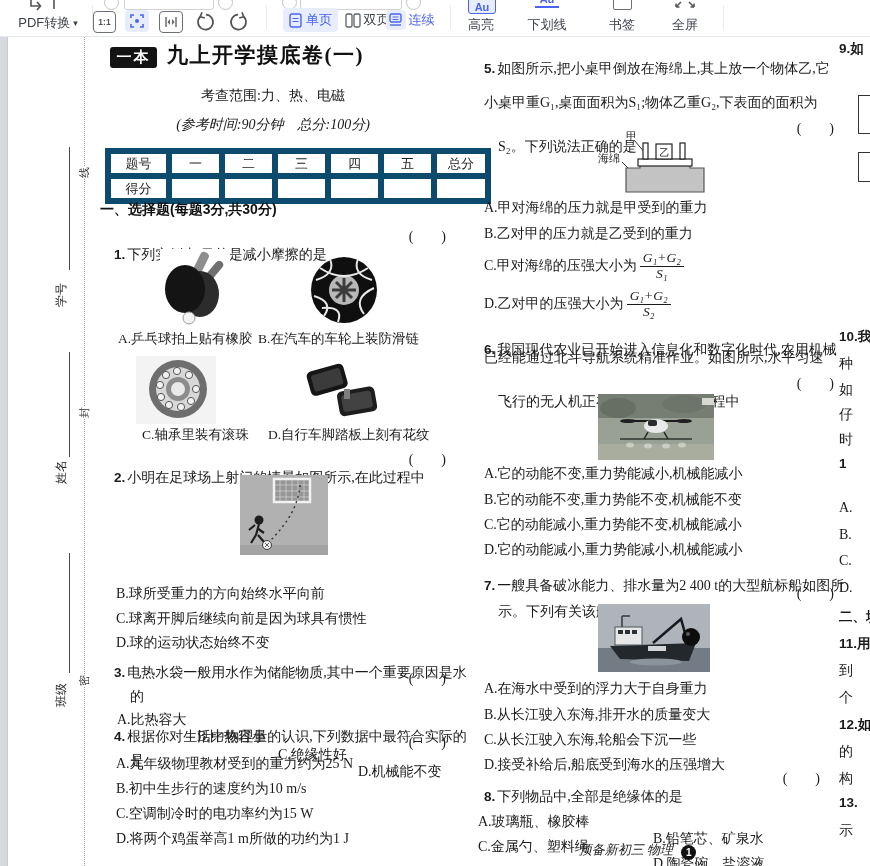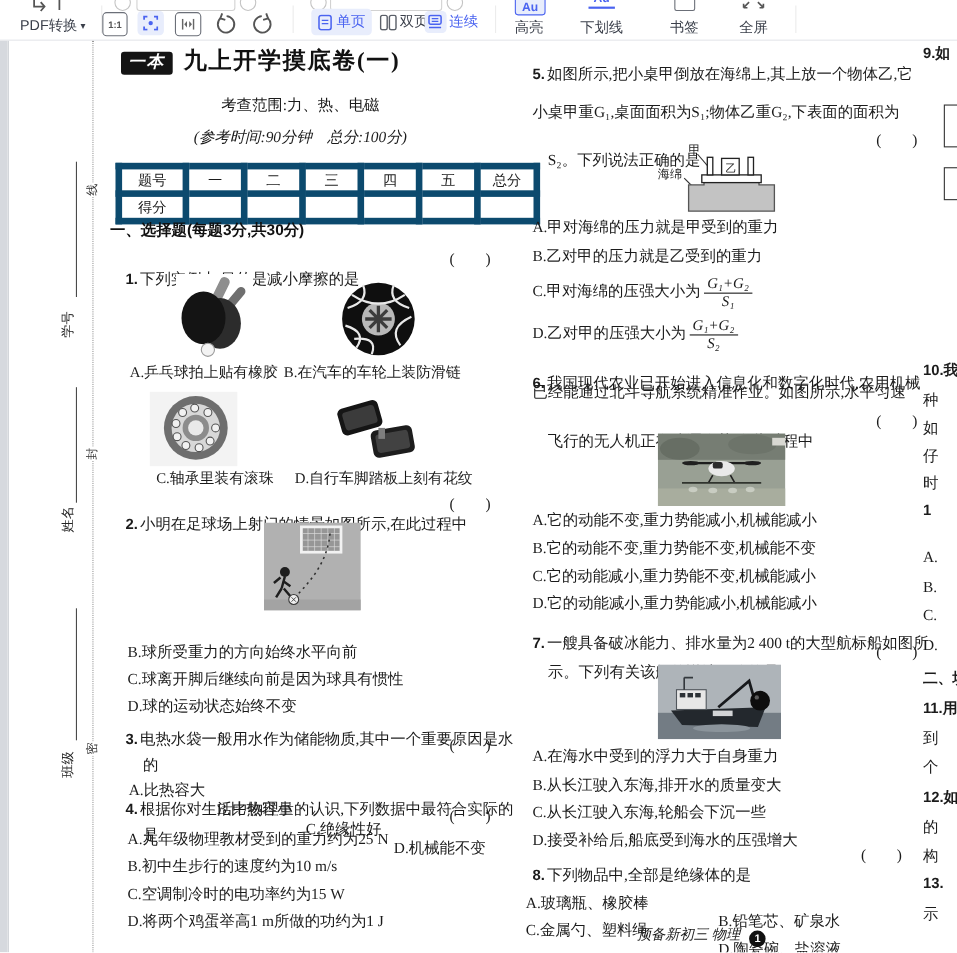--- a/index.html
+++ b/index.html
@@ -25,21 +25,21 @@
   .stacklbl{position:absolute;left:0;right:0;top:16px;text-align:center;font-size:13px;color:#3a3f4a;}
   
   .lstrip{position:absolute;left:0;top:36px;width:7px;bottom:0;background:#d6d9de;}
   .paper{position:absolute;left:7px;top:36px;right:0;bottom:0;background:#fff;border-left:1px solid #c9ccd1;}
   .t{position:absolute;white-space:pre;font-family:"Liberation Serif","DejaVu Serif",serif;
      font-size:14px;color:#1b1b1b;line-height:1.25;}
   .qnum{font-weight:700;font-family:"Liberation Sans","DejaVu Sans",sans-serif;font-size:13.5px;padding-right:2px;}
   .bracket{position:absolute;right:2px;top:0;}
   .cap{font-size:13.5px;}
   .brand{position:absolute;left:110px;top:47px;width:47px;height:21px;background:#141414;border-radius:3px;
-         color:#fff;font-family:"Liberation Serif",serif;font-style:italic;font-weight:700;font-size:15px;
+         color:#fff;font-family:"Liberation Serif",serif;font-weight:700;font-size:15px;
          line-height:21px;text-align:center;letter-spacing:2px;}
   .title{position:absolute;left:167px;top:41px;font-family:"Liberation Serif",serif;font-weight:700;
          font-size:21px;letter-spacing:1.5px;color:#111;white-space:pre;}
   .centerline{position:absolute;left:100px;width:346px;text-align:center;font-family:"Liberation Serif",serif;color:#1b1b1b;}
   .score{position:absolute;left:105px;top:148px;border-collapse:collapse;border:2px solid #1a1a1a;}
   .score td{border:6px solid #0c4a6e;height:19px;text-align:center;font-family:"Liberation Serif",serif;
             font-size:13px;color:#1b1b1b;padding:0;}
   .sec{position:absolute;font-family:"Liberation Sans","DejaVu Sans",sans-serif;font-weight:700;
        font-size:14px;color:#111;white-space:pre;}
   .frac{display:inline-block;text-align:center;vertical-align:-11px;font-style:italic;line-height:1.1;margin-left:3px;font-size:13.5px;}

